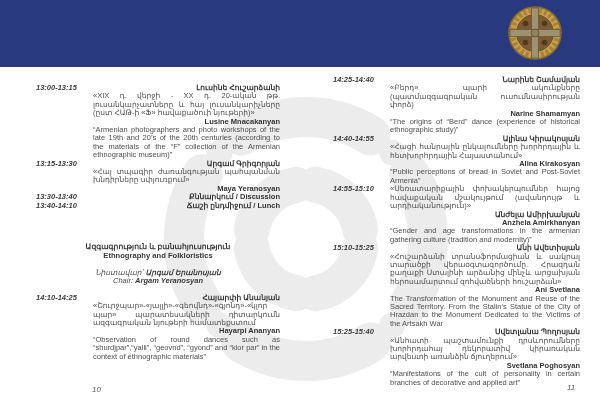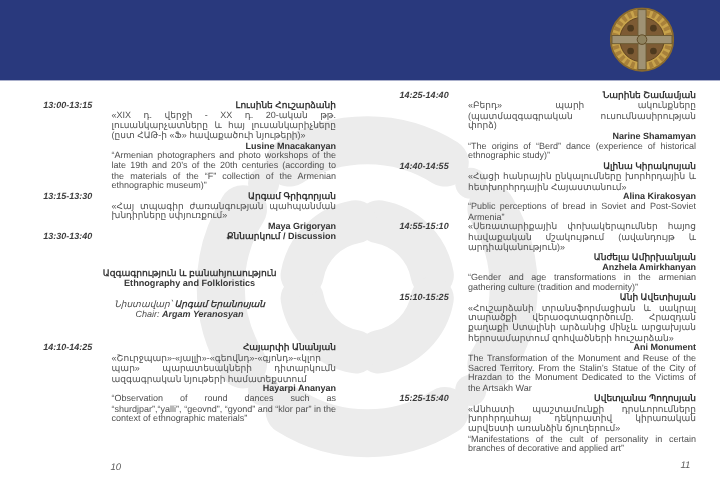--- a/index.html
+++ b/index.html
@@ -21,25 +21,25 @@
 
   .entry { display:flex; }
   .time {
     width:57px; flex-shrink:0;
     font-weight:bold; font-style:italic; color:#3c3c3c;
   }
   .content { flex:1; text-align:justify; }
   .blk.name { font-weight:bold; color:#333333; text-align:right; }
   .blk.body { color:#4f4f4f; }
 
-  .section-block { text-align:center; margin-top:22px; }
+  .section-block { text-align:center; margin-top:33px; }
   .section-title { font-weight:bold; color:#383838; font-size:7.6px; }
   .chair-block { text-align:center; margin-top:9px; font-style:italic; color:#4a4a4a; }
   .chair-name { font-weight:bold; color:#3a3a3a; }
-  .after-section { margin-top:20px; }
+  .after-section { margin-top:8px; }
 
   .page-number {
     position:absolute; font-style:italic; font-size:8px; color:#5c5c5c;
   }
   .pn-left  { left:92px;  top:385px; }
   .pn-right { left:567px; top:383px; }
 </style>
 </head>
 <body>
 
@@ -96,27 +96,33 @@
             <div class="blk body">«XIX դ. վերջի - XX դ. 20-ական թթ. լուսանկարչատները և հայ լուսանկարիչները (ըստ ՀԱԹ-ի «Ֆ» հավաքածուի նյութերի)»</div>
             <div class="blk name">Lusine Mnacakanyan</div>
             <div class="blk body">“Armenian photographers and photo workshops of the late 19th and 20’s of the 20th centuries (according to the materials of the “F” collection of the Armenian ethnographic museum)”</div>
           </div>
         </div>
         <div class="entry">
           <div class="time">13:15-13:30</div>
           <div class="content">
             <div class="blk name">Արգամ Գրիգորյան</div>
             <div class="blk body">«Հայ տպագիր ժառանգության պահպանման խնդիրները սփյուռքում»</div>
-            <div class="blk name">Maya Grigoryan</div>
+            <div class="blk name">Maya Yeranosyan</div>
           </div>
         </div>
         <div class="entry">
           <div class="time">13:30-13:40</div>
           <div class="content">
             <div class="blk name">Քննարկում / Discussion</div>
+          </div>
+        </div>
+        <div class="entry">
+          <div class="time">13:40-14:10</div>
+          <div class="content">
+            <div class="blk name">Ճաշի ընդմիջում / Lunch</div>
           </div>
         </div>
       </div>
 
     <div class="section-block">
       <div class="section-title">Ազգագրություն և բանահյուսություն</div>
       <div class="section-title">Ethnography and Folkloristics</div>
     </div>
 
     <div class="chair-block">
@@ -164,29 +170,30 @@
             <div class="blk name">Անժելա Ամիրխանյան</div>
             <div class="blk name">Anzhela Amirkhanyan</div>
             <div class="blk body">“Gender and age transformations in the armenian gathering culture (tradition and modernity)”</div>
           </div>
         </div>
         <div class="entry">
           <div class="time">15:10-15:25</div>
           <div class="content">
             <div class="blk name">Անի Ավետիսյան</div>
             <div class="blk body">«Հուշարձանի տրանսֆորմացիան և սակրալ տարածքի վերաօգտագործումը. Հրազդան քաղաքի Ստալինի արձանից մինչև արցախյան հերոսամարտում զոհվածների հուշարձան»</div>
-            <div class="blk name">Ani Monument</div>
+            <div class="blk name">Ani Svetlana</div>
             <div class="blk body">The Transformation of the Monument and Reuse of the Sacred Territory. From the Stalin’s Statue of the City of Hrazdan to the Monument Dedicated to the Victims of the Artsakh War</div>
           </div>
         </div>
         <div class="entry">
           <div class="time">15:25-15:40</div>
           <div class="content">
             <div class="blk name">Սվետլանա Պողոսյան</div>
             <div class="blk body">«Անհատի պաշտամունքի դրսևորումները խորհրդահայ դեկորատիվ կիրառական արվեստի առանձին ճյուղերում»</div>
+            <div class="blk name">Svetlana Poghosyan</div>
             <div class="blk body">“Manifestations of the cult of personality in certain branches of decorative and applied art”</div>
           </div>
         </div>
       </div>
   </div>
 
   <div class="page-number pn-left">10</div>
   <div class="page-number pn-right">11</div>
 
 </div>

